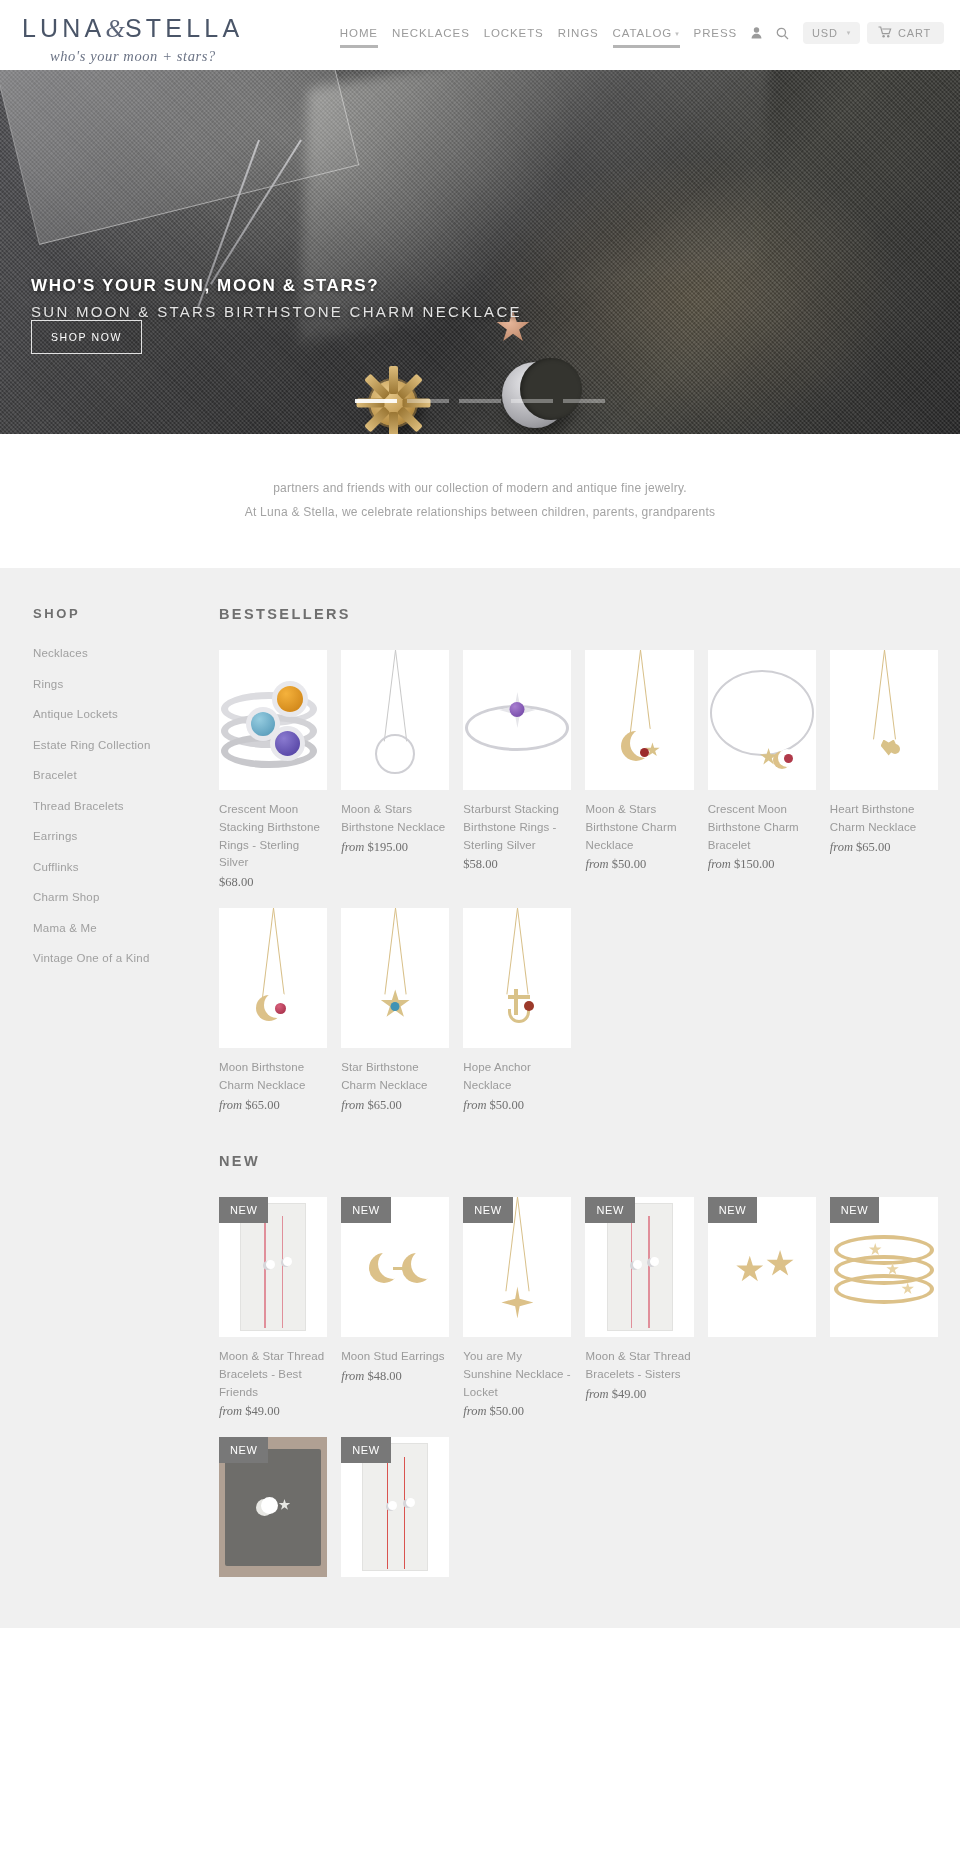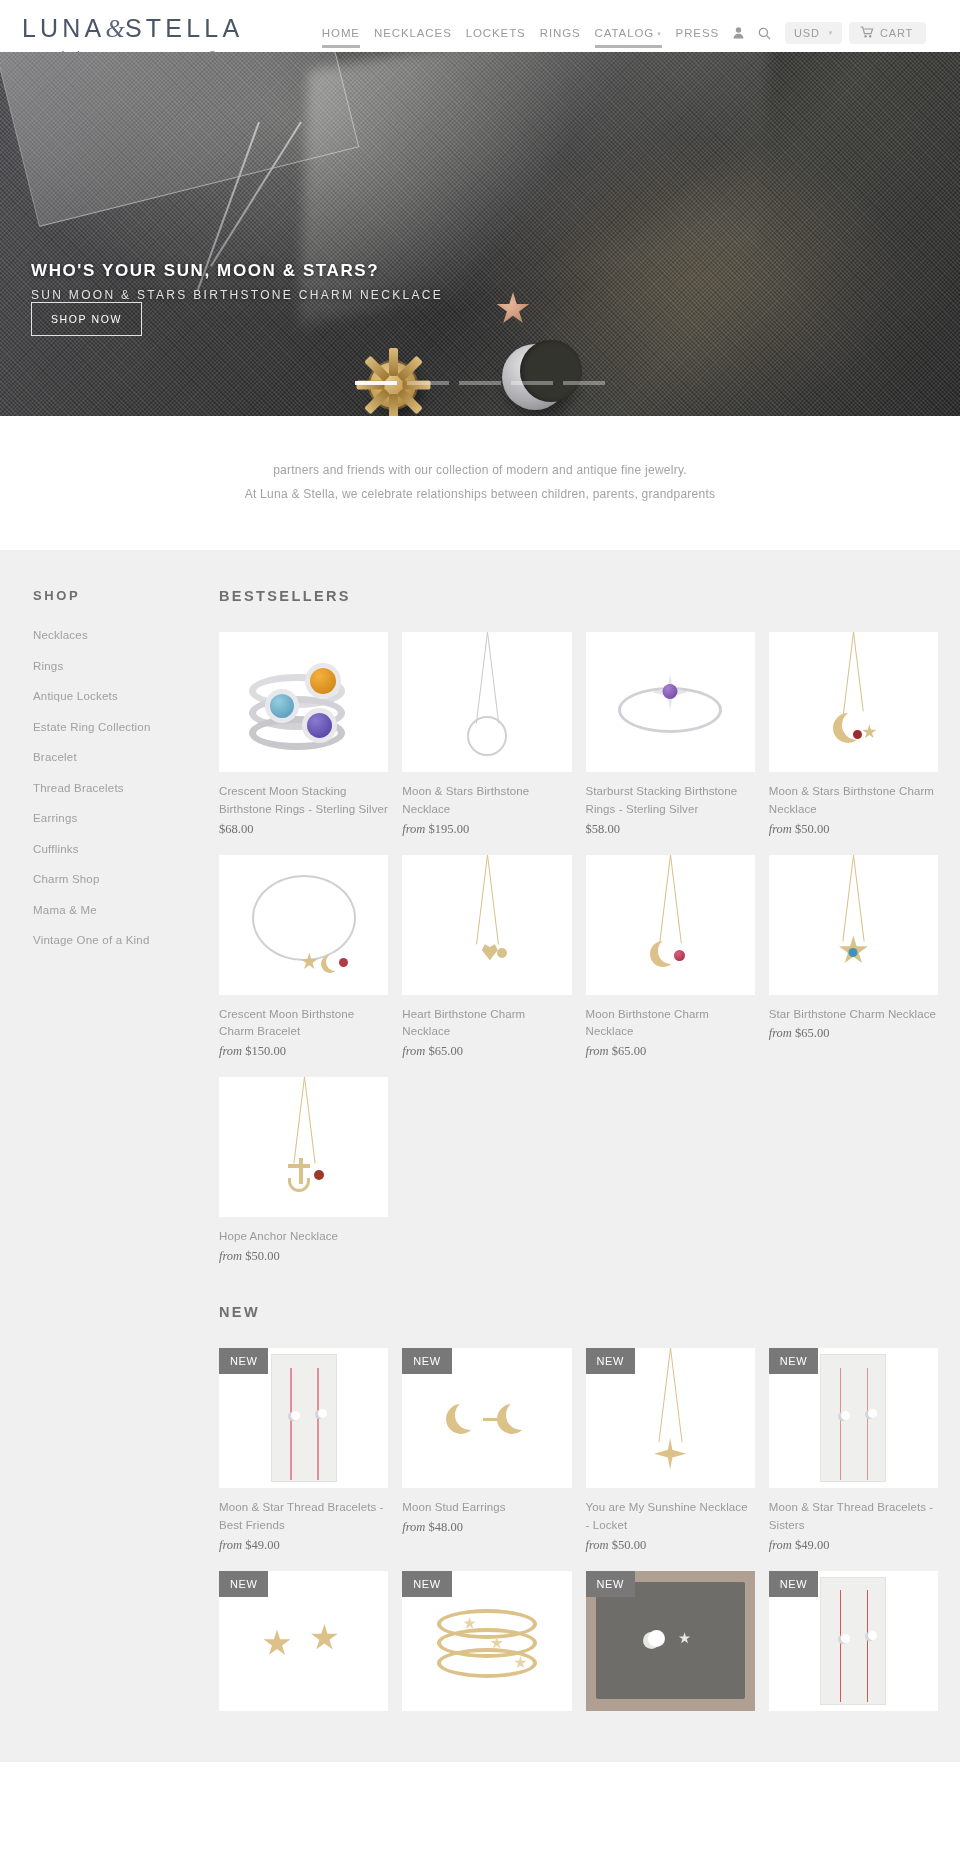--- a/index.html
+++ b/index.html
@@ -7,25 +7,25 @@
     width: 960px;
     font-family: "Liberation Sans", sans-serif;
     background: #ffffff;
     color: #8a8a8a;
     -webkit-font-smoothing: antialiased;
   }
   body { width: 960px; overflow-x: hidden; }
 
   
   .site-header {
-    height: 52px;
+    height: 70px;
     background: #ffffff;
     display: flex;
     align-items: flex-start;
-    padding: 8px 34px 0 22px;
+    padding: 8px 16px 0 22px;
     position: relative;
   }
   .brand { width: 250px; padding-top: 8px; }
   .brand-word {
     font-family: "Liberation Sans", sans-serif;
     font-size: 25px;
     letter-spacing: 4.2px;
     color: #4a5568;
     font-weight: 300;
     white-space: nowrap;
@@ -194,21 +194,21 @@
   .hero-title {
     color: #ffffff;
     font-size: 17px;
     font-weight: bold;
     letter-spacing: 1.6px;
     text-shadow: 0 1px 4px rgba(0,0,0,.65);
     white-space: nowrap;
   }
   .hero-sub {
     color: #e3e3e3;
-    font-size: 12px;
+    font-size: 15px;
     letter-spacing: 2.3px;
     margin-top: 7px;
     text-shadow: 0 1px 4px rgba(0,0,0,.7);
     white-space: nowrap;
   }
   .hero-btn {
     display: inline-block;
     margin-top: 0;
     border: 1px solid rgba(255,255,255,.85);
     color: #ffffff;
@@ -273,21 +273,21 @@
     font-size: 14.5px;
     letter-spacing: 2.4px;
     color: #6f6f6f;
     font-weight: bold;
     margin-bottom: 28px;
   }
   .section-title.second { margin-top: 40px; }
 
   .product-grid {
     display: grid;
-    grid-template-columns: repeat(4, 1fr);
+    grid-template-columns: repeat(6, 1fr);
     column-gap: 14px;
     row-gap: 18px;
   }
   .product-card { width: 100%; }
   .product-thumb {
     position: relative;
     width: 100%;
     height: 140px;
     background: #ffffff;
     overflow: hidden;

